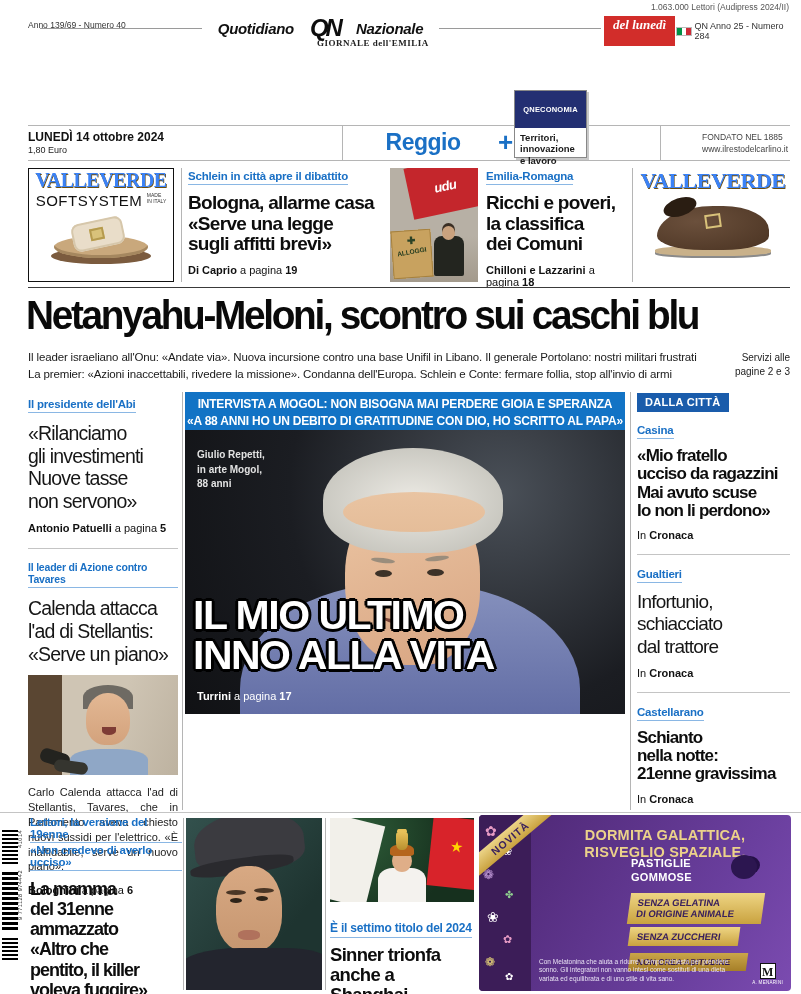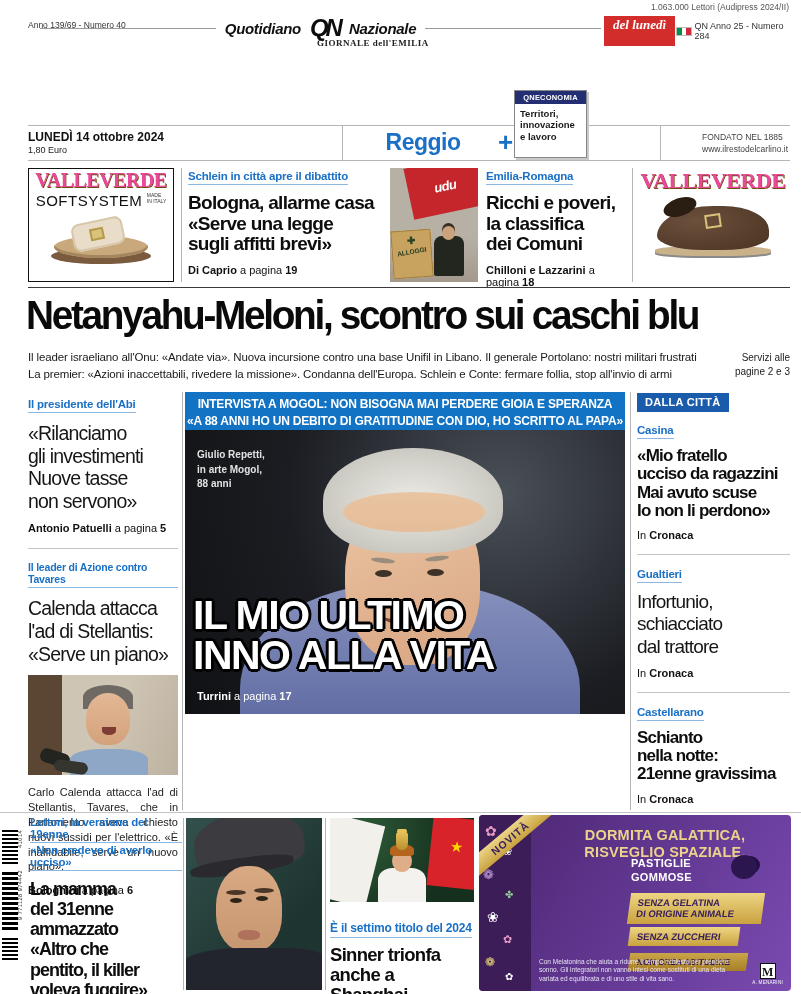--- a/index.html
+++ b/index.html
@@ -3,35 +3,35 @@
 <meta charset="utf-8">
 <style>
   * { margin:0; padding:0; box-sizing:border-box; }
   html,body { background:#e8e8e8; }
   body { font-family:"Liberation Sans", sans-serif; }
   #page { position:relative; width:801px; height:994px; background:#fff; margin:0 auto; overflow:hidden; color:#111; }
   .pre { white-space:pre-line; }
 
   
   .readers { position:absolute; top:2px; right:12px; font-size:8.5px; color:#555; }
-  .hdr-center { position:absolute; top:14px; left:40px; right:200px; display:flex; align-items:center; gap:9px; }
+  .hdr-center { position:absolute; top:14px; left:40px; right:200px; display:flex; align-items:center; gap:16px; }
   .hdr-line { flex:1; border-top:1.5px solid #9a9a9a; }
   .hdr-q { font-style:italic; font-weight:700; font-size:15px; letter-spacing:-0.3px; }
   .qn-logo { font-weight:700; font-size:24px; letter-spacing:-3px; font-style:italic; color:#0d0d0d; }
   .anno { position:absolute; top:20px; left:28px; font-size:8.5px; color:#333; }
   .giornale { position:absolute; top:38px; left:0; right:55px; text-align:center; font-family:"Liberation Serif", serif; font-weight:700; font-size:9px; letter-spacing:0.5px; color:#222; }
   .lunedi { position:absolute; top:16px; left:604px; background:#d22d2a; color:#fff; font-family:"Liberation Serif", serif; font-style:italic; font-weight:700; font-size:13px; padding:1px 9px 13px; }
   .edition-r { position:absolute; top:21px; left:676px; font-size:9px; color:#333; display:flex; align-items:center; gap:3px; }
   .flag { display:inline-flex; height:9px; border:0.5px solid #bbb; }
   .flag i { display:block; width:4.5px; height:100%; }
   .masthead { position:absolute; top:34px; left:0; right:0; text-align:center; color:#1b6ec6; font-weight:700; font-size:67px; letter-spacing:-4px; line-height:1; }
 
   
   .qnec { position:absolute; left:514px; top:90px; width:73px; height:68px; background:#fff; border:1px solid #888; box-shadow:2px 2px 0 #c9c9c9; z-index:5; }
-  .qnec-h { background:#232f72; color:#fff; font-weight:700; font-size:7.5px; text-align:center; padding:2px 0; letter-spacing:0.2px; }
+  .qnec-h { background:#232f72; color:#fff; font-weight:700; font-size:7.5px; text-align:center; padding:14px 0; letter-spacing:0.2px; }
   .qnec-b { font-size:9.5px; font-weight:700; color:#1a1a1a; padding:4px 5px; line-height:1.2; }
 
   
   .daterow { position:absolute; top:125px; left:28px; right:11px; height:36px; border-top:1px solid #b5b5b5; border-bottom:1px solid #b5b5b5; }
   .d-day { position:absolute; top:4px; left:0; font-size:12px; font-weight:700; }
   .d-price { position:absolute; top:19px; left:0; font-size:9px; color:#222; }
   .d-sep1 { position:absolute; top:0; bottom:0; left:314px; border-left:1px solid #b5b5b5; }
   .d-sep2 { position:absolute; top:0; bottom:0; left:632px; border-left:1px solid #b5b5b5; }
   .d-city { position:absolute; top:3px; left:330px; width:130px; text-align:center; color:#1a70c5; font-weight:700; font-size:23px; letter-spacing:-0.5px; }
   .d-plus { position:absolute; top:1px; left:470px; color:#1a70c5; font-weight:700; font-size:26px; }
@@ -41,21 +41,21 @@
   .kicker { display:inline-block; color:#1a70c5; font-weight:700; font-size:11.5px; letter-spacing:-0.2px; border-bottom:1.5px solid #8ab7e4; padding-bottom:2px; }
   .hl { font-weight:700; color:#0d0d0d; letter-spacing:-0.7px; line-height:1.08; }
   .hl-light { font-weight:400; color:#161616; letter-spacing:-0.8px; line-height:1.16; }
   .byline { font-size:11px; color:#111; }
   .byline b { font-weight:700; }
   .div-h { border-top:1px solid #c4c4c4; }
 
   
   .vrule { position:absolute; border-left:1px solid #b5b5b5; }
   .ad1 { position:absolute; left:28px; top:168px; width:146px; height:114px; border:1.5px solid #111; background:#fff; overflow:hidden; text-align:center; }
-  .vv-brand { font-family:"Liberation Serif", serif; font-weight:700; font-size:20px; color:#ec4899; letter-spacing:-0.5px; text-shadow:0.6px 0.6px 0 #6b4e0e; }
+  .vv-brand { font-family:"Liberation Serif", serif; font-weight:700; font-size:20px; color:#3b82f6; letter-spacing:-0.5px; text-shadow:0.6px 0.6px 0 #6b4e0e; }
   .vv-soft { font-size:15px; color:#111; letter-spacing:0.5px; line-height:1; }
   .vv-made { display:inline-block; font-size:5px; color:#333; vertical-align:top; text-align:left; line-height:1.2; }
   .sandal { position:relative; margin:4px auto 0; width:110px; height:52px; }
   .sandal .sole { position:absolute; bottom:2px; left:5px; width:100px; height:16px; background:#7b5b3e; border-radius:50%; }
   .sandal .bed { position:absolute; bottom:8px; left:8px; width:94px; height:22px; background:#c9a87c; border-radius:50%; box-shadow:inset 0 -3px 0 #a5875f; }
   .sandal .strap { position:absolute; bottom:18px; left:26px; width:52px; height:28px; background:#e9ddc9; border-radius:8px; transform:rotate(-12deg); box-shadow:inset 0 0 0 2px #d6c7ab; }
   .sandal .buckle { position:absolute; bottom:26px; left:44px; width:14px; height:12px; background:#d9c27a; border:2px solid #b59a4e; transform:rotate(-12deg); }
   .s-bologna { position:absolute; left:188px; top:166px; width:198px; }
   .s-bologna .hl { font-size:19px; margin-top:8px; }
   .s-bologna .byline { margin-top:9px; }

